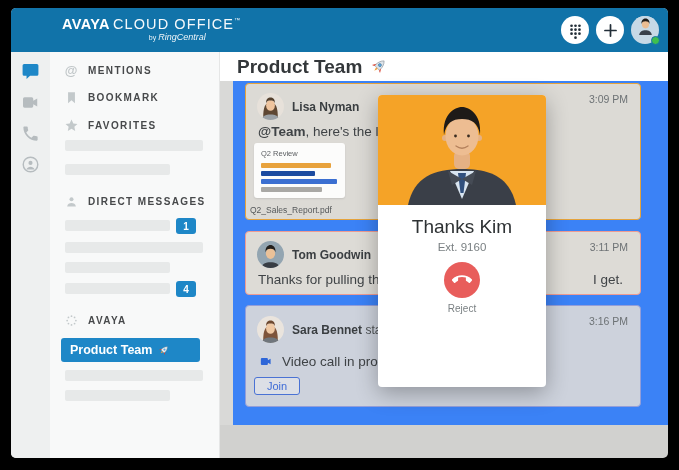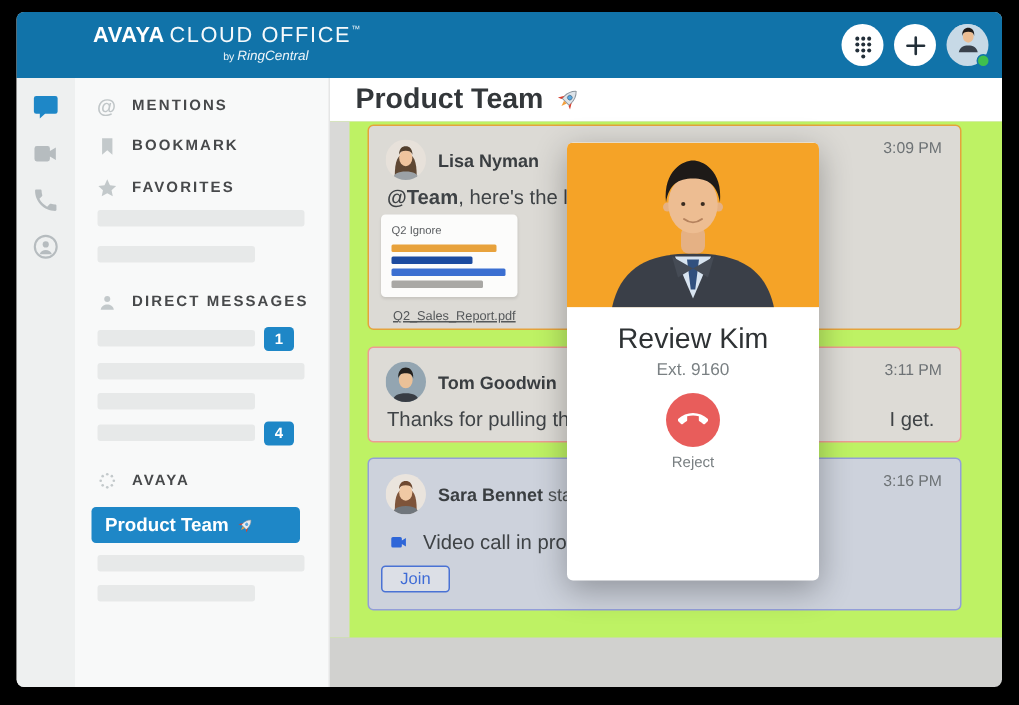--- a/index.html
+++ b/index.html
@@ -50,41 +50,41 @@
     border-radius:3px;color:#fff;font-size:12.5px;font-weight:700;display:flex;align-items:center;
     padding-left:9px;gap:5px;cursor:pointer;}
   .srocket{width:13px;height:13px;}
 
   
   .main{position:absolute;top:44px;left:209px;right:0;bottom:0;}
   .mtitle{position:absolute;top:0;left:0;right:0;height:29px;background:#FFFFFF;
     display:flex;align-items:center;padding-left:17px;gap:7px;}
   .mtitle-text{font-size:19px;font-weight:700;color:#33373A;}
   .trocket{width:19px;height:19px;}
-  .content{position:absolute;top:29px;left:0;right:0;bottom:33px;background:#bef264;}
+  .content{position:absolute;top:29px;left:0;right:0;bottom:33px;background:#3b82f6;}
   .gutter{position:absolute;left:0;top:0;width:13px;bottom:0;background:#D9D9D7;}
 
   .card{position:absolute;left:25px;width:396px;border-radius:4px;}
   .card1{top:2px;height:137px;background:#DCDAD5;border:1px solid #E5A33C;}
   .card2{top:150px;height:64px;background:#DDDBD6;border:1px solid #EE9B92;}
   .card3{top:224px;height:102px;background:#CDD2DC;border:1px solid #939ED9;}
   .mavatar{position:absolute;left:11px;top:9px;width:27px;height:27px;border-radius:50%;
     overflow:hidden;cursor:pointer;}
   .mavatar svg{width:27px;height:27px;display:block;}
   .author{position:absolute;left:46px;top:16px;font-size:12px;font-weight:700;color:#3A3E41;}
   .author .suffix{font-weight:400;color:#4E5254;}
   .time{position:absolute;right:12px;top:9px;font-size:10.5px;color:#6D7275;}
   .msgline{position:absolute;left:12px;top:40px;font-size:13.5px;color:#3F4346;}
   .mention{font-weight:700;}
 
   .thumb{position:absolute;left:8px;top:59px;width:91px;height:55px;background:#FCFCFB;
     border-radius:3px;box-shadow:0 1px 2px rgba(0,0,0,.10);padding:6px 0 0 7px;cursor:pointer;}
   .thumb-title{font-size:7.5px;color:#5A5D60;margin-bottom:5px;}
   .tbar{height:5px;border-radius:1px;margin-bottom:3px;}
-  .fname{position:absolute;left:16px;top:121px;font-size:8.5px;color:#55585A;cursor:pointer;text-decoration:underline;}
+  .fname{position:absolute;left:4px;top:121px;font-size:8.5px;color:#55585A;cursor:pointer;}
 
   .txt-right{position:absolute;right:17px;top:40px;left:auto;}
   .vrow{position:absolute;left:12px;top:48px;display:flex;align-items:center;gap:8px;
     font-size:13.5px;color:#3F4346;}
   .vrow svg{width:16px;height:13px;fill:#2E66D8;}
   .join{position:absolute;left:8px;top:71px;width:46px;height:18px;border:1px solid #4A72D4;
     border-radius:3px;color:#3E6BD6;font-size:11px;background:rgba(255,255,255,.30);
     display:flex;align-items:center;justify-content:center;cursor:pointer;}
 
   .composer{position:absolute;left:0;right:0;bottom:0;height:33px;border-top:1px solid #BDBDBB;
@@ -280,21 +280,21 @@
               <path d="M5.5 22c0-9 1.5-13.5 6.5-13.5S18.5 13 18.5 22z" fill="#5E4733"></path>
               <path d="M4 24c.6-3.8 3.6-5 8-5s7.4 1.2 8 5z" fill="#9BA1A6"></path>
               <ellipse cx="12" cy="11" rx="3.9" ry="4.8" fill="#EFC49E"></ellipse>
               <path d="M8 9c0-3.5 1.8-5 4-5s4 1.5 4 5c-.8-1.8-2-2.3-4-2.3S8.8 7.2 8 9z" fill="#54402E"></path>
             </svg>
         </div>
         <div class="author">Lisa Nyman</div>
         <div class="time">3:09 PM</div>
         <div class="msgline"><span class="mention">@Team</span><span>, here's the latest</span></div>
         <div class="thumb">
-          <div class="thumb-title">Q2 Ignore</div>
+          <div class="thumb-title">Q2 Review</div>
           <div>
               <div class="tbar" style="width: 70px; background: rgb(232, 162, 60);"></div>
               <div class="tbar" style="width: 54px; background: rgb(28, 75, 160);"></div>
               <div class="tbar" style="width: 76px; background: rgb(59, 111, 209);"></div>
               <div class="tbar" style="width: 61px; background: rgb(169, 168, 165);"></div>
             </div>
         </div>
         <div class="fname">Q2_Sales_Report.pdf</div>
       </div>
 
@@ -349,21 +349,21 @@
         <rect x="76" y="56" width="16" height="18" rx="5" fill="#E5B184"></rect>
         <circle cx="67" cy="43" r="3" fill="#E5B184"></circle>
           <circle cx="101" cy="43" r="3" fill="#E5B184"></circle>
         <ellipse cx="84" cy="41" rx="16.5" ry="19.5" fill="#EDBD92"></ellipse>
         <path d="M66 40c-2-22 12-28 18-28s20 6 18 28c-2-12-8-16-18-16s-16 4-18 16z" fill="#1E1A18"></path>
         <circle cx="77.5" cy="41" r="1.4" fill="#3A2C20"></circle>
           <circle cx="90.5" cy="41" r="1.4" fill="#3A2C20"></circle>
         <path d="M78 51q6 4.5 12 0" stroke="#B5825D" stroke-width="1.3" fill="none" stroke-linecap="round"></path>
       </svg>
     </div>
-    <div class="cname">Review Kim</div>
+    <div class="cname">Thanks Kim</div>
     <div class="cext">Ext. 9160</div>
     <div class="acts acts2">
       <button class="act">
         <span class="circle big c-red">
             <svg viewBox="0 0 24 24">
               <g transform="rotate(135 12 12)">
                 <path d="M6.62 10.79c1.44 2.83 3.76 5.14 6.59 6.59l2.2-2.21c.27-.27.67-.36 1.02-.24 1.12.37 2.33.57 3.57.57.55 0 1 .45 1 1V20c0 .55-.45 1-1 1-9.39 0-17-7.61-17-17 0-.55.45-1 1-1h3.5c.55 0 1 .45 1 1 0 1.25.2 2.45.57 3.57.11.35.03.74-.25 1.02l-2.2 2.2z" fill="#fff"></path>
               </g>
             </svg>
           </span>

